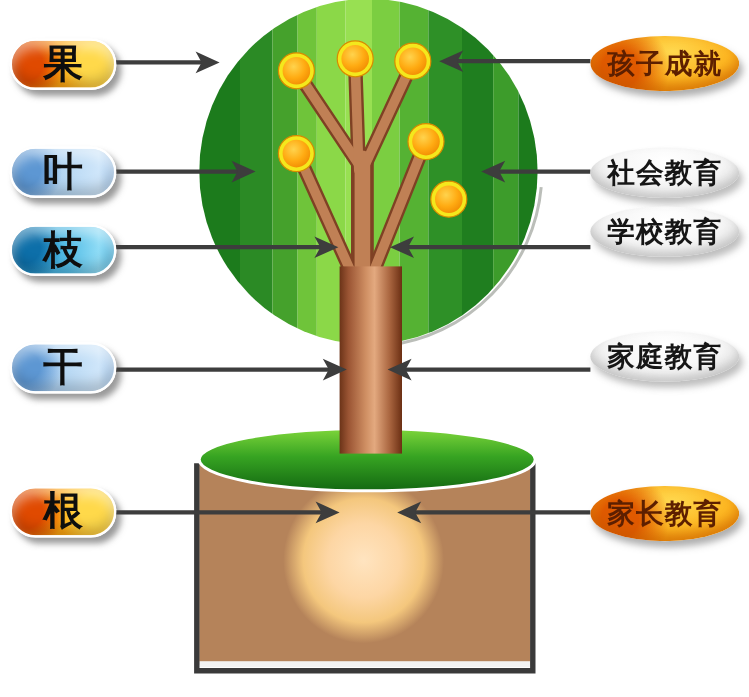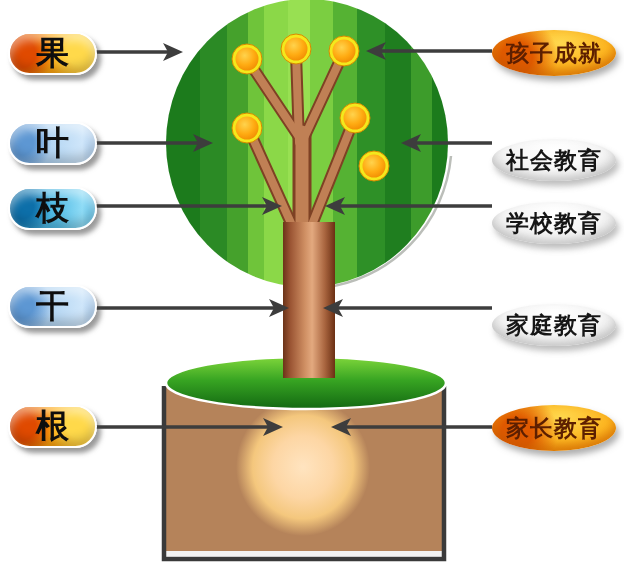--- a/index.html
+++ b/index.html
@@ -57,21 +57,20 @@
     background:
       radial-gradient(circle at 20% 60%, #e05a00 0 15%, rgba(224,90,0,0) 40%),
       radial-gradient(ellipse at 55% 28%, #ffd84e, #fdb722 48%, #f39204 82%, #e97f00);
     box-shadow:3px 5px 6px rgba(95,95,95,.5), inset 0 -6px 10px rgba(190,85,0,.5);
   }
   .badge-white{
     height:42px;
     color:#161616;
     background:radial-gradient(ellipse at 50% 26%, #ffffff, #f5f5f5 55%, #e0e0e0 82%, #c8c8c8);
     box-shadow:3px 5px 6px rgba(110,110,110,.45), inset 0 -5px 8px rgba(140,140,140,.35);
-    margin-top:16px;
   }
 </style>
 </head>
 <body>
 
 <div id="canvas">
 
   <svg id="tree-svg" width="624" height="581" viewBox="0 0 624 581">
     <defs>
       <clipPath id="crownClip">
@@ -225,17 +224,17 @@
   </svg>
 
   <div class="pill pill-orange" style="top:32px;">果</div>
   <div class="pill pill-lightblue" style="top:122px;">叶</div>
   <div class="pill pill-blue" style="top:187px;">枝</div>
   <div class="pill pill-lightblue" style="top:285px;">干</div>
   <div class="pill pill-orange" style="top:405px;">根</div>
 
   <div class="badge badge-orange" style="top:30px;">孩子成就</div>
   <div class="badge badge-white" style="top:123px;">社会教育</div>
-  <div class="badge badge-white" style="top:186px;">学校教育</div>
-  <div class="badge badge-white" style="top:288px;">家庭教育</div>
+  <div class="badge badge-white" style="top:172px;">学校教育</div>
+  <div class="badge badge-white" style="top:276px;">家庭教育</div>
   <div class="badge badge-orange" style="top:405px;text-align:right;">家长教育</div>
 
 </div>
 
 </body></html>

